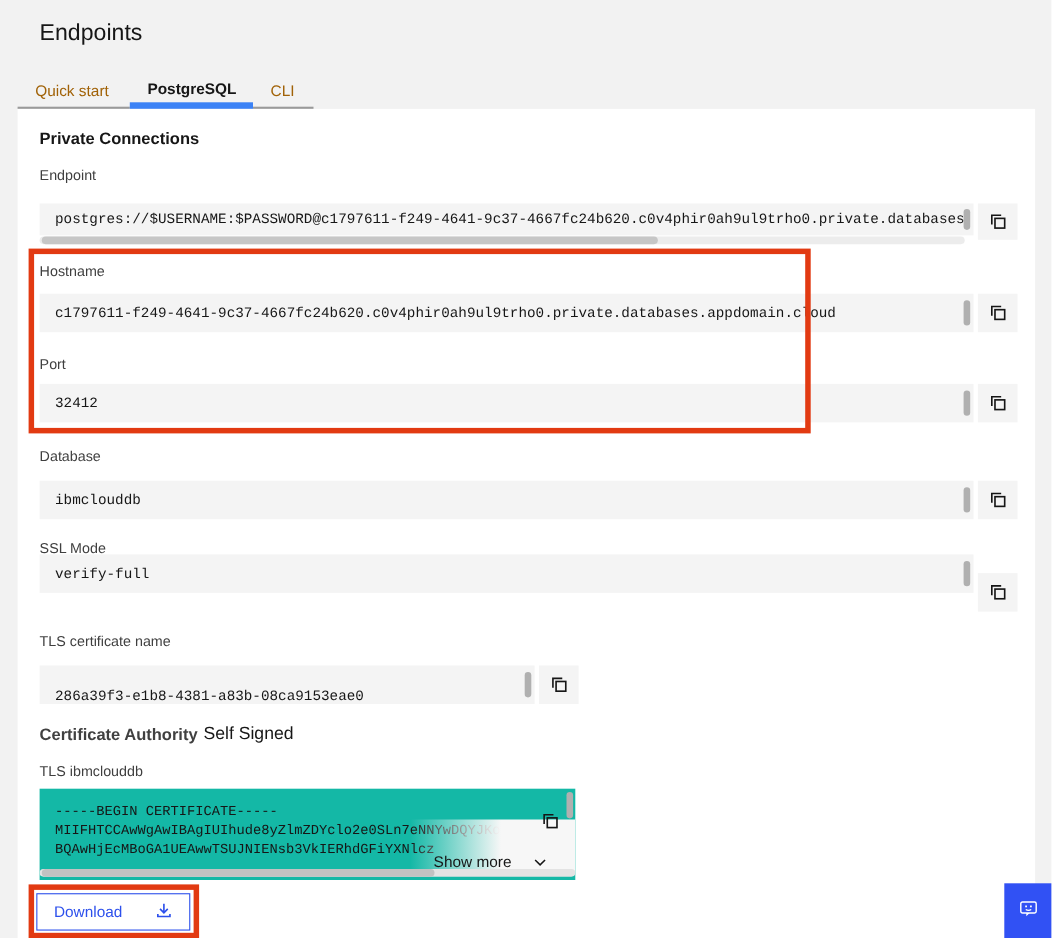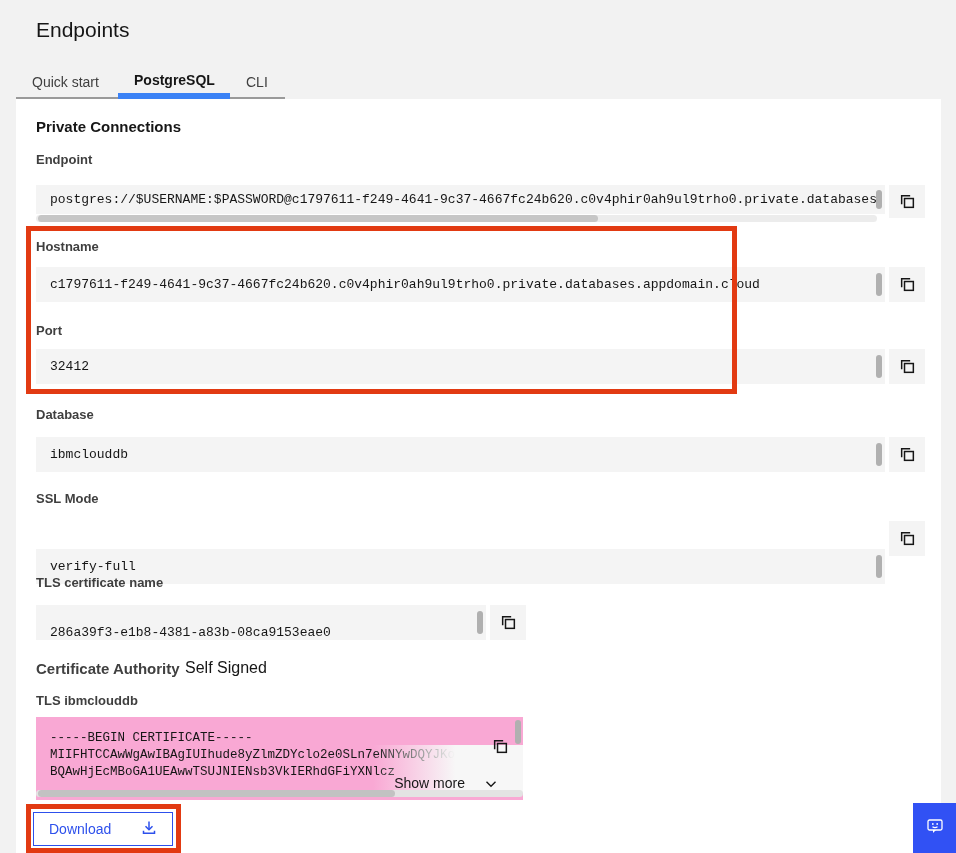--- a/index.html
+++ b/index.html
@@ -11,37 +11,37 @@
     color:#161616;
   }
   .page-title {
     position:absolute; left:36px; top:18px;
     font-size:21px; font-weight:400; color:#161616; letter-spacing:0;
   }
   
   .tabs { position:absolute; left:16px; top:66px; height:33px; display:flex; }
   .tab {
     height:33px; display:flex; align-items:center; padding:0 16px;
-    font-size:14px; color:#404040; border-bottom:2px solid #9a9a9a;
+    font-size:14px; color:#a16207; border-bottom:2px solid #9a9a9a;
     cursor:pointer; white-space:nowrap;
   }
   .tab.active {
     color:#161616; font-weight:700; border-bottom:6px solid #3b82f6;
   }
   .tab-qs { width:102px; }
   .tab-pg { width:112px; }
   .tab-cli { width:55px; }
 
   .panel { position:absolute; left:16px; top:99px; width:925px; height:754px; background:#ffffff; }
 
   .section-heading {
     position:absolute; left:36px; top:118px; font-size:15px; font-weight:700; color:#161616;
   }
   .field-label {
-    position:absolute; left:36px; font-size:13px; color:#3f3f3f;font-weight:bold;
+    position:absolute; left:36px; font-size:13px; color:#3f3f3f;
   }
   .code-field {
     position:absolute; left:36px; background:#f4f4f4; overflow:hidden;
     font-family:"Liberation Mono","DejaVu Sans Mono",monospace;
     font-size:13px; color:#161616;
     display:flex; align-items:center; padding:0 16px 0 14px; white-space:nowrap;
   }
   .code-field.wide { width:849px; height:35px; }
   .code-field.narrow { width:450px; height:35px;align-items:flex-end; }
   .code-field.endpoint { height:29px; }
@@ -55,21 +55,21 @@
   .copy-btn svg, .copy-ic svg { display:block; }
   .hscroll-track {
     position:absolute; height:7px; border-radius:4px; background:#ececec;
   }
   .hscroll-thumb {
     position:absolute; height:7px; border-radius:4px; background:#c6c6c6;
   }
   
   .cert-field {
     position:absolute; left:36px; top:717px; width:487px; height:83px;
-    background:#f9a8d4; overflow:hidden;
+    background:#14b8a6; overflow:hidden;
   }
   .cert-lines {
     position:absolute; left:14px; top:13px; right:10px;
     font-family:"Liberation Mono","DejaVu Sans Mono",monospace;
     font-size:12.5px; line-height:17px; color:#161616; white-space:pre;
   }
   .cert-fade {
     position:absolute; right:0; top:28px; width:150px; height:48px;
     background:linear-gradient(to right, rgba(247,247,247,0), #f7f7f7 55%);
   }
@@ -181,21 +181,21 @@
   <div class="copy-btn" style="left:889px; top:437px;">
     <span class="copy-ic">
       <svg width="17" height="17" viewBox="0 0 16 16" fill="none" stroke="#161616" stroke-width="1.4">
         <rect x="5.2" y="5.2" width="8.3" height="8.3"></rect>
           <path d="M2.5 10.5 V2.5 H10.5"></path>
       </svg>
     </span>
   </div>
 
   <div class="field-label" style="top:491px">SSL Mode</div>
-  <div class="code-field wide" style="top:549px">
+  <div class="code-field wide" style="top:504px">
     <span>verify-full</span>
     <span class="vthumb" style="right:3px; top:6px; height:23px;"></span>
   </div>
   <div class="copy-btn" style="left:889px; top:521px;">
     <span class="copy-ic">
       <svg width="17" height="17" viewBox="0 0 16 16" fill="none" stroke="#161616" stroke-width="1.4">
         <rect x="5.2" y="5.2" width="8.3" height="8.3"></rect>
           <path d="M2.5 10.5 V2.5 H10.5"></path>
       </svg>
     </span>

